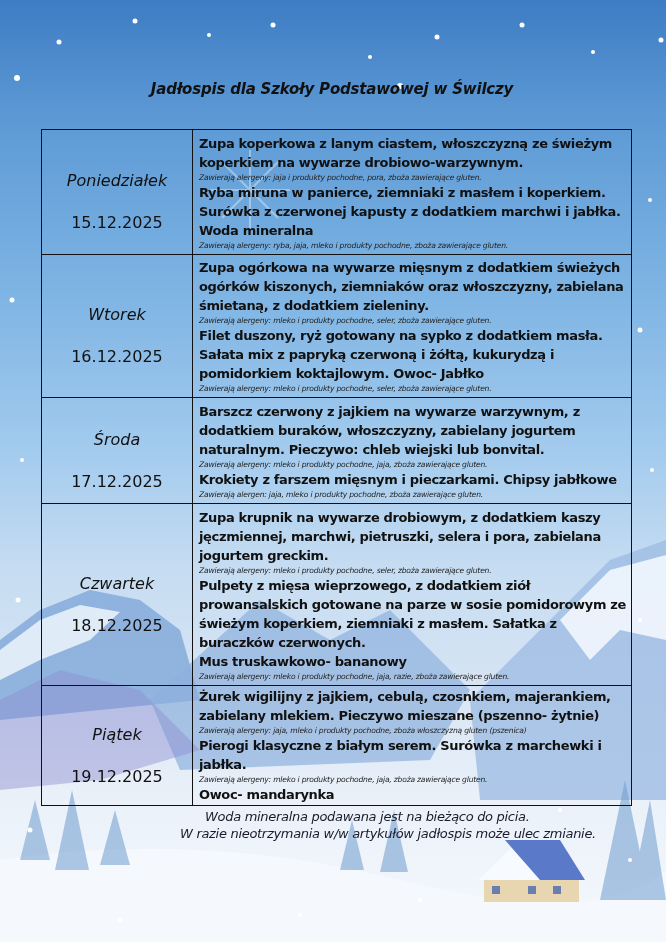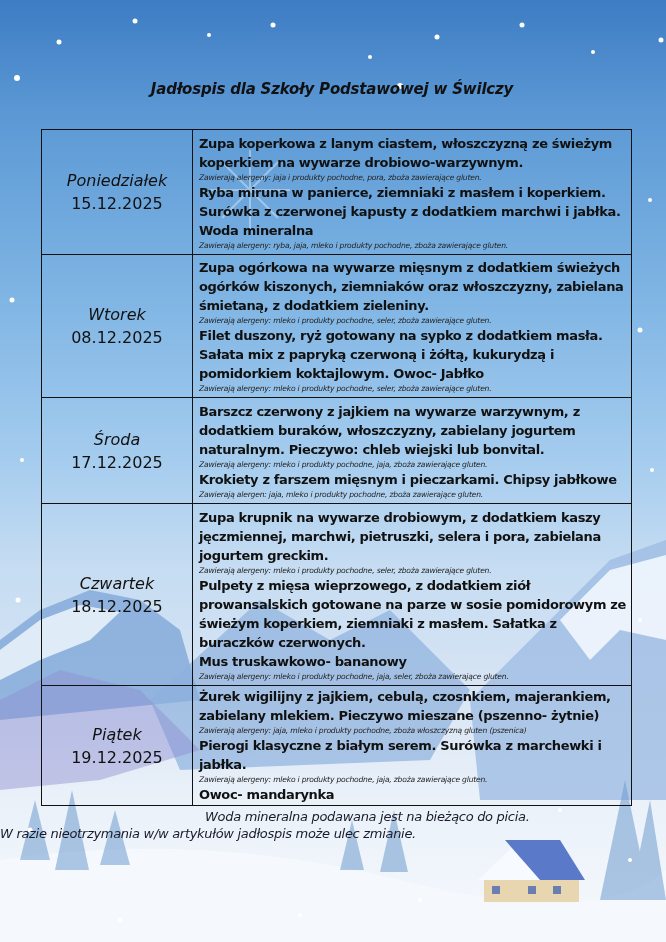--- a/index.html
+++ b/index.html
@@ -14,39 +14,39 @@
       font-style: italic; font-weight: bold; font-size: 15px; color: #111;
       font-family: "DejaVu Sans", sans-serif; letter-spacing: -0.2px;
     }
     table.menu {
       position: absolute; left: 41px; top: 129px; width: 591px;
       border-collapse: collapse;
     }
     table.menu td { border: 1.5px solid #111; vertical-align: middle; padding: 0; }
     td.day { width: 150px; text-align: center; }
     .dayname, .daydate {
-      font-family: "DejaVu Sans", sans-serif; font-size: 16px; color: #111; line-height: 23px;
+      font-family: "DejaVu Sans", sans-serif; font-size: 16px; color: #111; line-height: 23px; margin-top: 19px;
     }
     .dayname { font-style: italic; }
     td.meals { padding: 1px 4px 1px 6px !important; }
     .dish {
       font-family: "DejaVu Sans", sans-serif; font-weight: bold; 
       font-size: 13px; line-height: 19px; color: #111; letter-spacing: -0.35px;
     }
     .allergen {
       font-family: "DejaVu Sans", sans-serif; font-style: italic;
       font-size: 7.6px; line-height: 11px; color: #222; letter-spacing: -0.2px;
     }
     .footer {
       position: absolute; left: 0; top: 808px; width: 666px;
       font-family: "DejaVu Sans", sans-serif; font-style: italic; font-size: 13px; color: #1a1a2a;
       line-height: 17px; letter-spacing: -0.3px;
     }
     .footer .l1 { padding-left: 205px; }
-    .footer .l2 { }
+    .footer .l2 { padding-left: 180px; }
   </style>
 </head>
 <body>
 
 <svg class="scene" viewBox="0 0 666 942" preserveAspectRatio="none">
 
   <polygon points="0,640 40,610 90,590 140,600 180,630 200,700 0,720" fill="#7fa7d8" opacity="0.8"></polygon>
   <polygon points="0,650 40,620 80,605 120,612 90,640 40,660 0,680" fill="#e9f1fb" opacity="0.9"></polygon>
   <polygon points="150,700 260,600 330,640 390,610 470,690 430,760 180,770" fill="#8db0dd" opacity="0.7"></polygon>
   <polygon points="470,700 560,610 610,560 666,540 666,800 480,800" fill="#9fbde4" opacity="0.8"></polygon>
@@ -123,21 +123,21 @@
           <div class="allergen">Zawierają alergeny: jaja i produkty pochodne, pora, zboża zawierające gluten.</div>
           <div class="dish">Ryba miruna w panierce, ziemniaki z masłem i koperkiem.</div>
           <div class="dish">Surówka z czerwonej kapusty z dodatkiem marchwi i jabłka.</div>
           <div class="dish">Woda mineralna</div>
           <div class="allergen">Zawierają alergeny: ryba, jaja, mleko i produkty pochodne, zboża zawierające gluten.</div>
         </td>
       </tr>
       <tr style="height: 143px;">
         <td class="day">
           <div class="dayname">Wtorek</div>
-          <div class="daydate">08.12.2025</div>
+          <div class="daydate">16.12.2025</div>
         </td>
         <td class="meals">
           <div class="dish">Zupa ogórkowa na wywarze mięsnym z dodatkiem świeżych ogórków kiszonych, ziemniaków oraz włoszczyzny, zabielana śmietaną, z dodatkiem zieleniny.</div>
           <div class="allergen">Zawierają alergeny: mleko i produkty pochodne, seler, zboża zawierające gluten.</div>
           <div class="dish">Filet duszony, ryż gotowany na sypko z dodatkiem masła. Sałata mix z papryką czerwoną i żółtą, kukurydzą i pomidorkiem koktajlowym. Owoc- Jabłko</div>
           <div class="allergen">Zawierają alergeny: mleko i produkty pochodne, seler, zboża zawierające gluten.</div>
         </td>
       </tr>
       <tr style="height: 106px;">
         <td class="day">
@@ -154,21 +154,21 @@
       <tr style="height: 182px;">
         <td class="day">
           <div class="dayname">Czwartek</div>
           <div class="daydate">18.12.2025</div>
         </td>
         <td class="meals">
           <div class="dish">Zupa krupnik na wywarze drobiowym, z dodatkiem kaszy jęczmiennej, marchwi, pietruszki, selera i pora, zabielana jogurtem greckim.</div>
           <div class="allergen">Zawierają alergeny: mleko i produkty pochodne, seler, zboża zawierające gluten.</div>
           <div class="dish">Pulpety z mięsa wieprzowego, z dodatkiem ziół prowansalskich gotowane na parze w sosie pomidorowym ze świeżym koperkiem, ziemniaki z masłem. Sałatka z buraczków czerwonych.</div>
           <div class="dish">Mus truskawkowo- bananowy</div>
-          <div class="allergen">Zawierają alergeny: mleko i produkty pochodne, jaja, seler, zboża zawierające gluten.</div>
+          <div class="allergen">Zawierają alergeny: mleko i produkty pochodne, jaja, razie, zboża zawierające gluten.</div>
         </td>
       </tr>
       <tr style="height: 105px;">
         <td class="day">
           <div class="dayname">Piątek</div>
           <div class="daydate">19.12.2025</div>
         </td>
         <td class="meals">
           <div class="dish">Żurek wigilijny z jajkiem, cebulą, czosnkiem, majerankiem, zabielany mlekiem. Pieczywo mieszane (pszenno- żytnie)</div>
           <div class="allergen">Zawierają alergeny: jaja, mleko i produkty pochodne, zboża włoszczyzną gluten (pszenica)</div>

